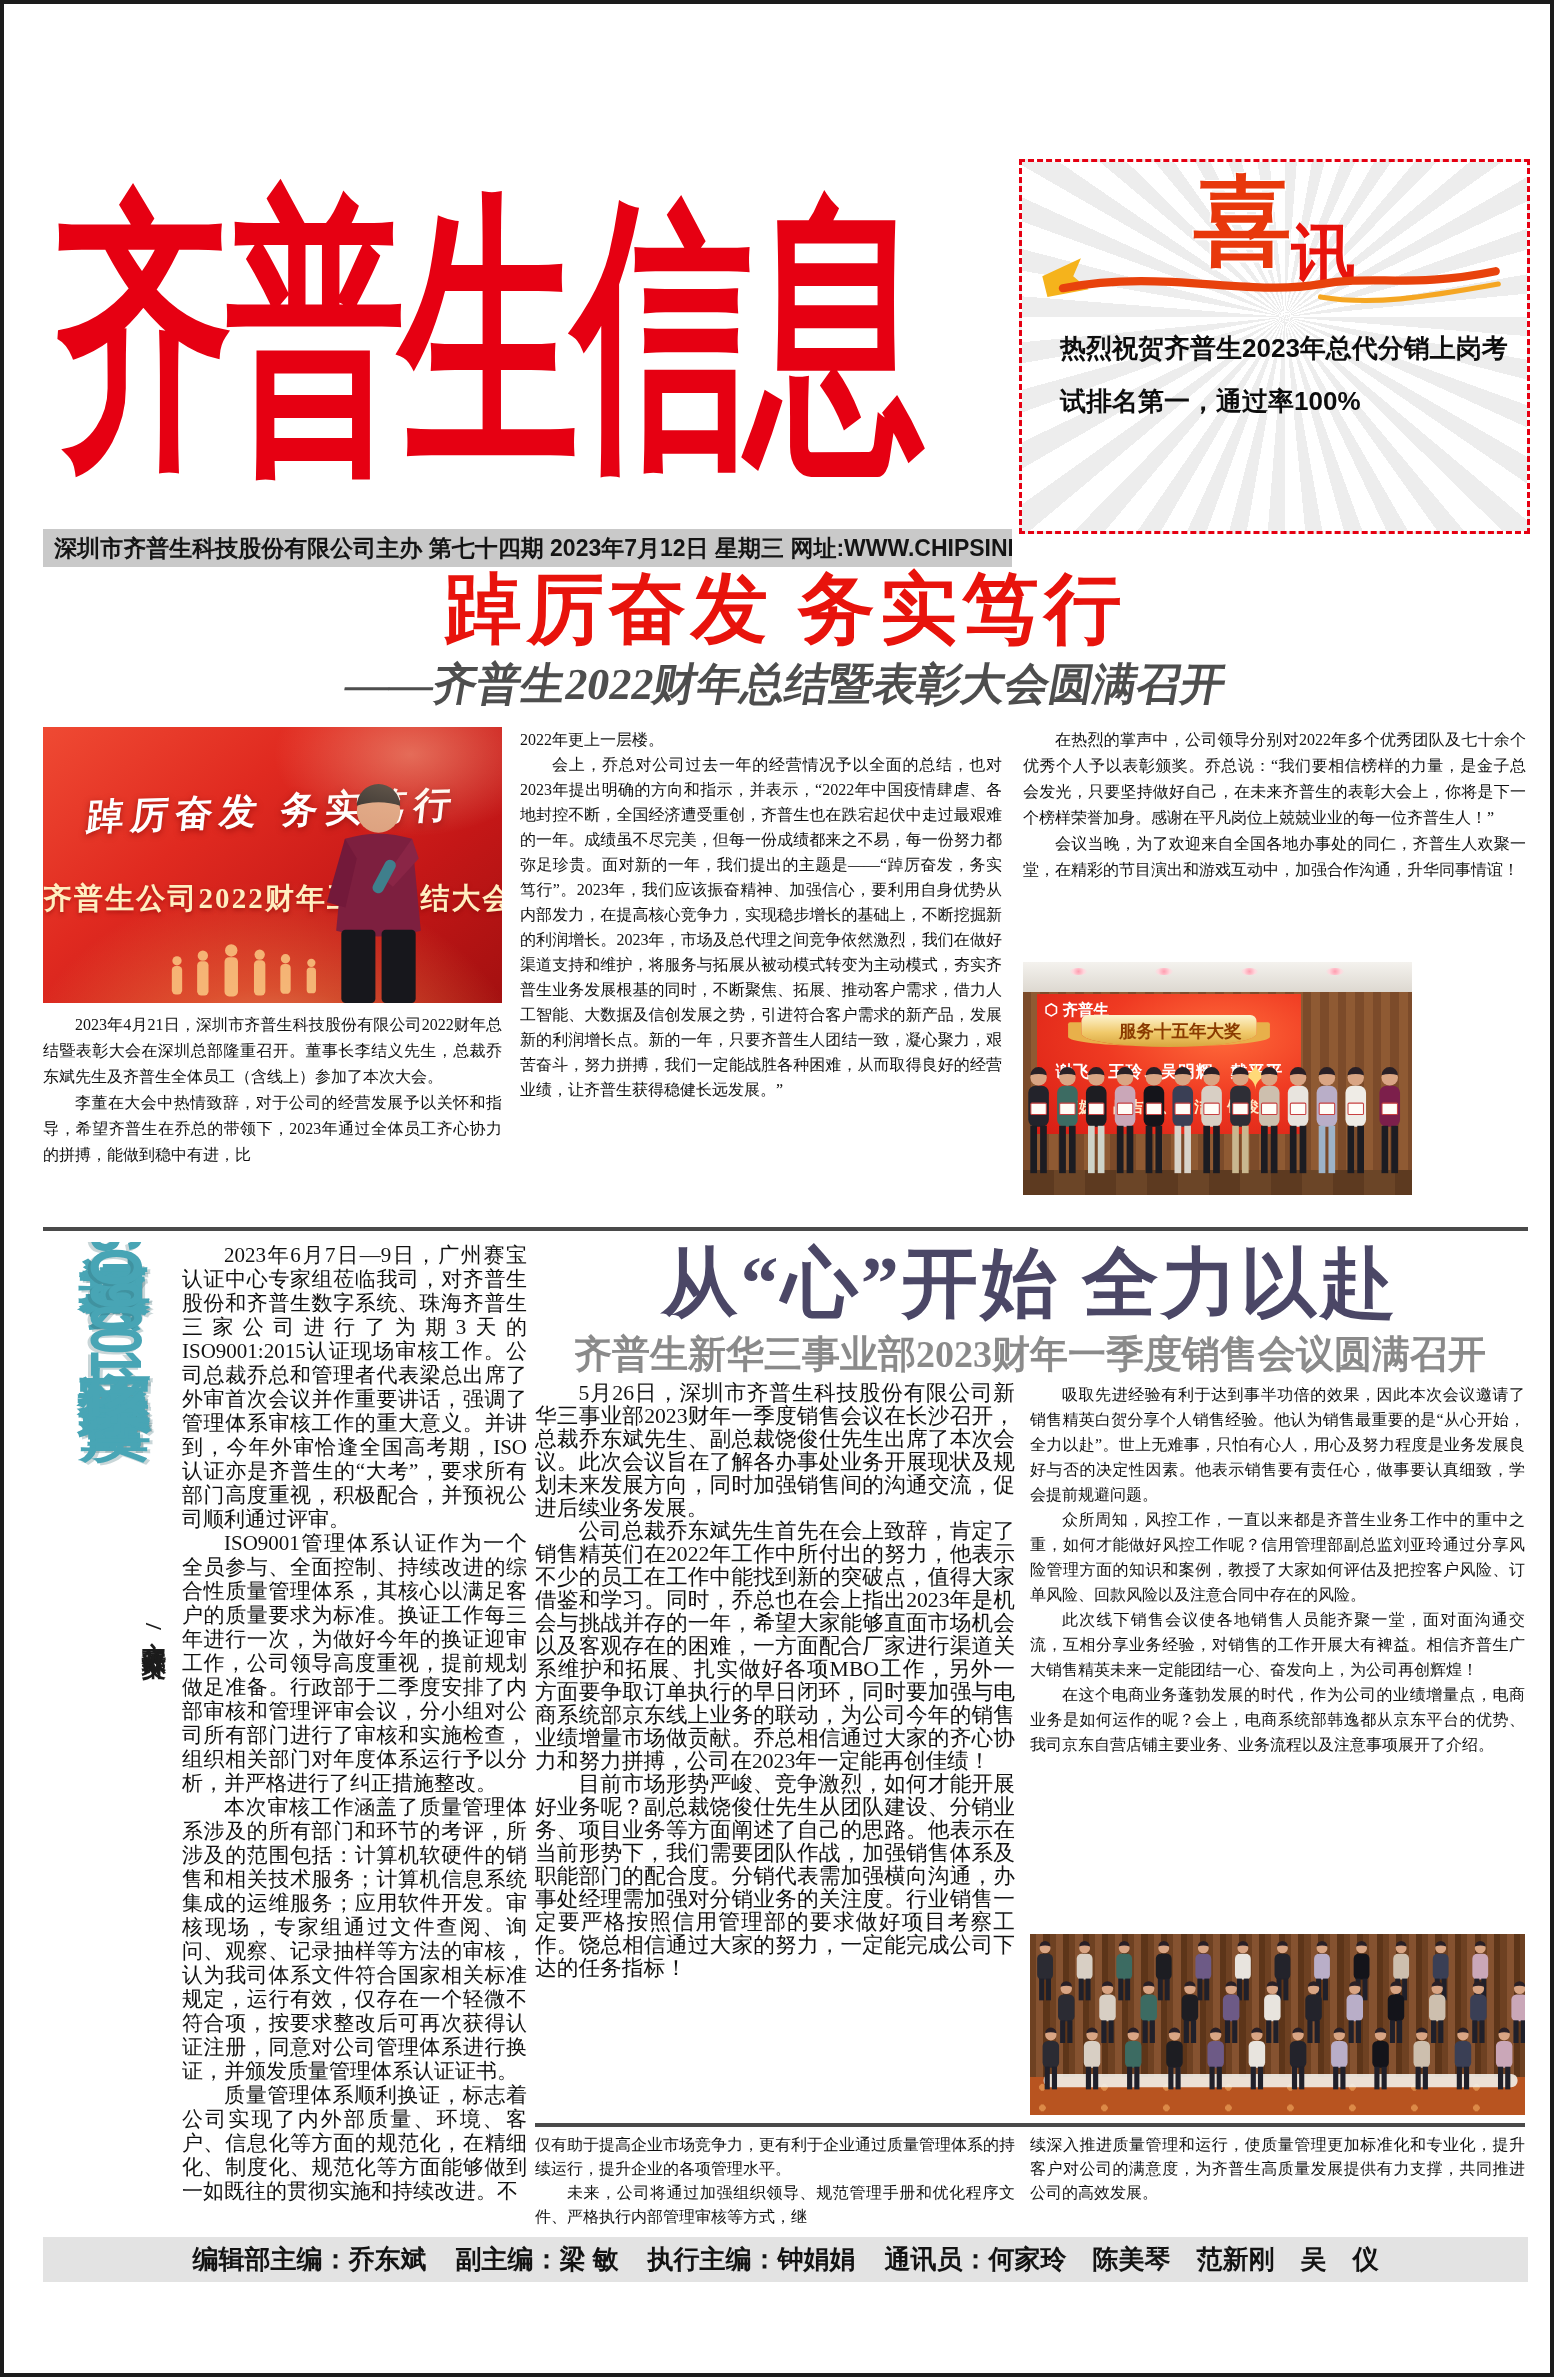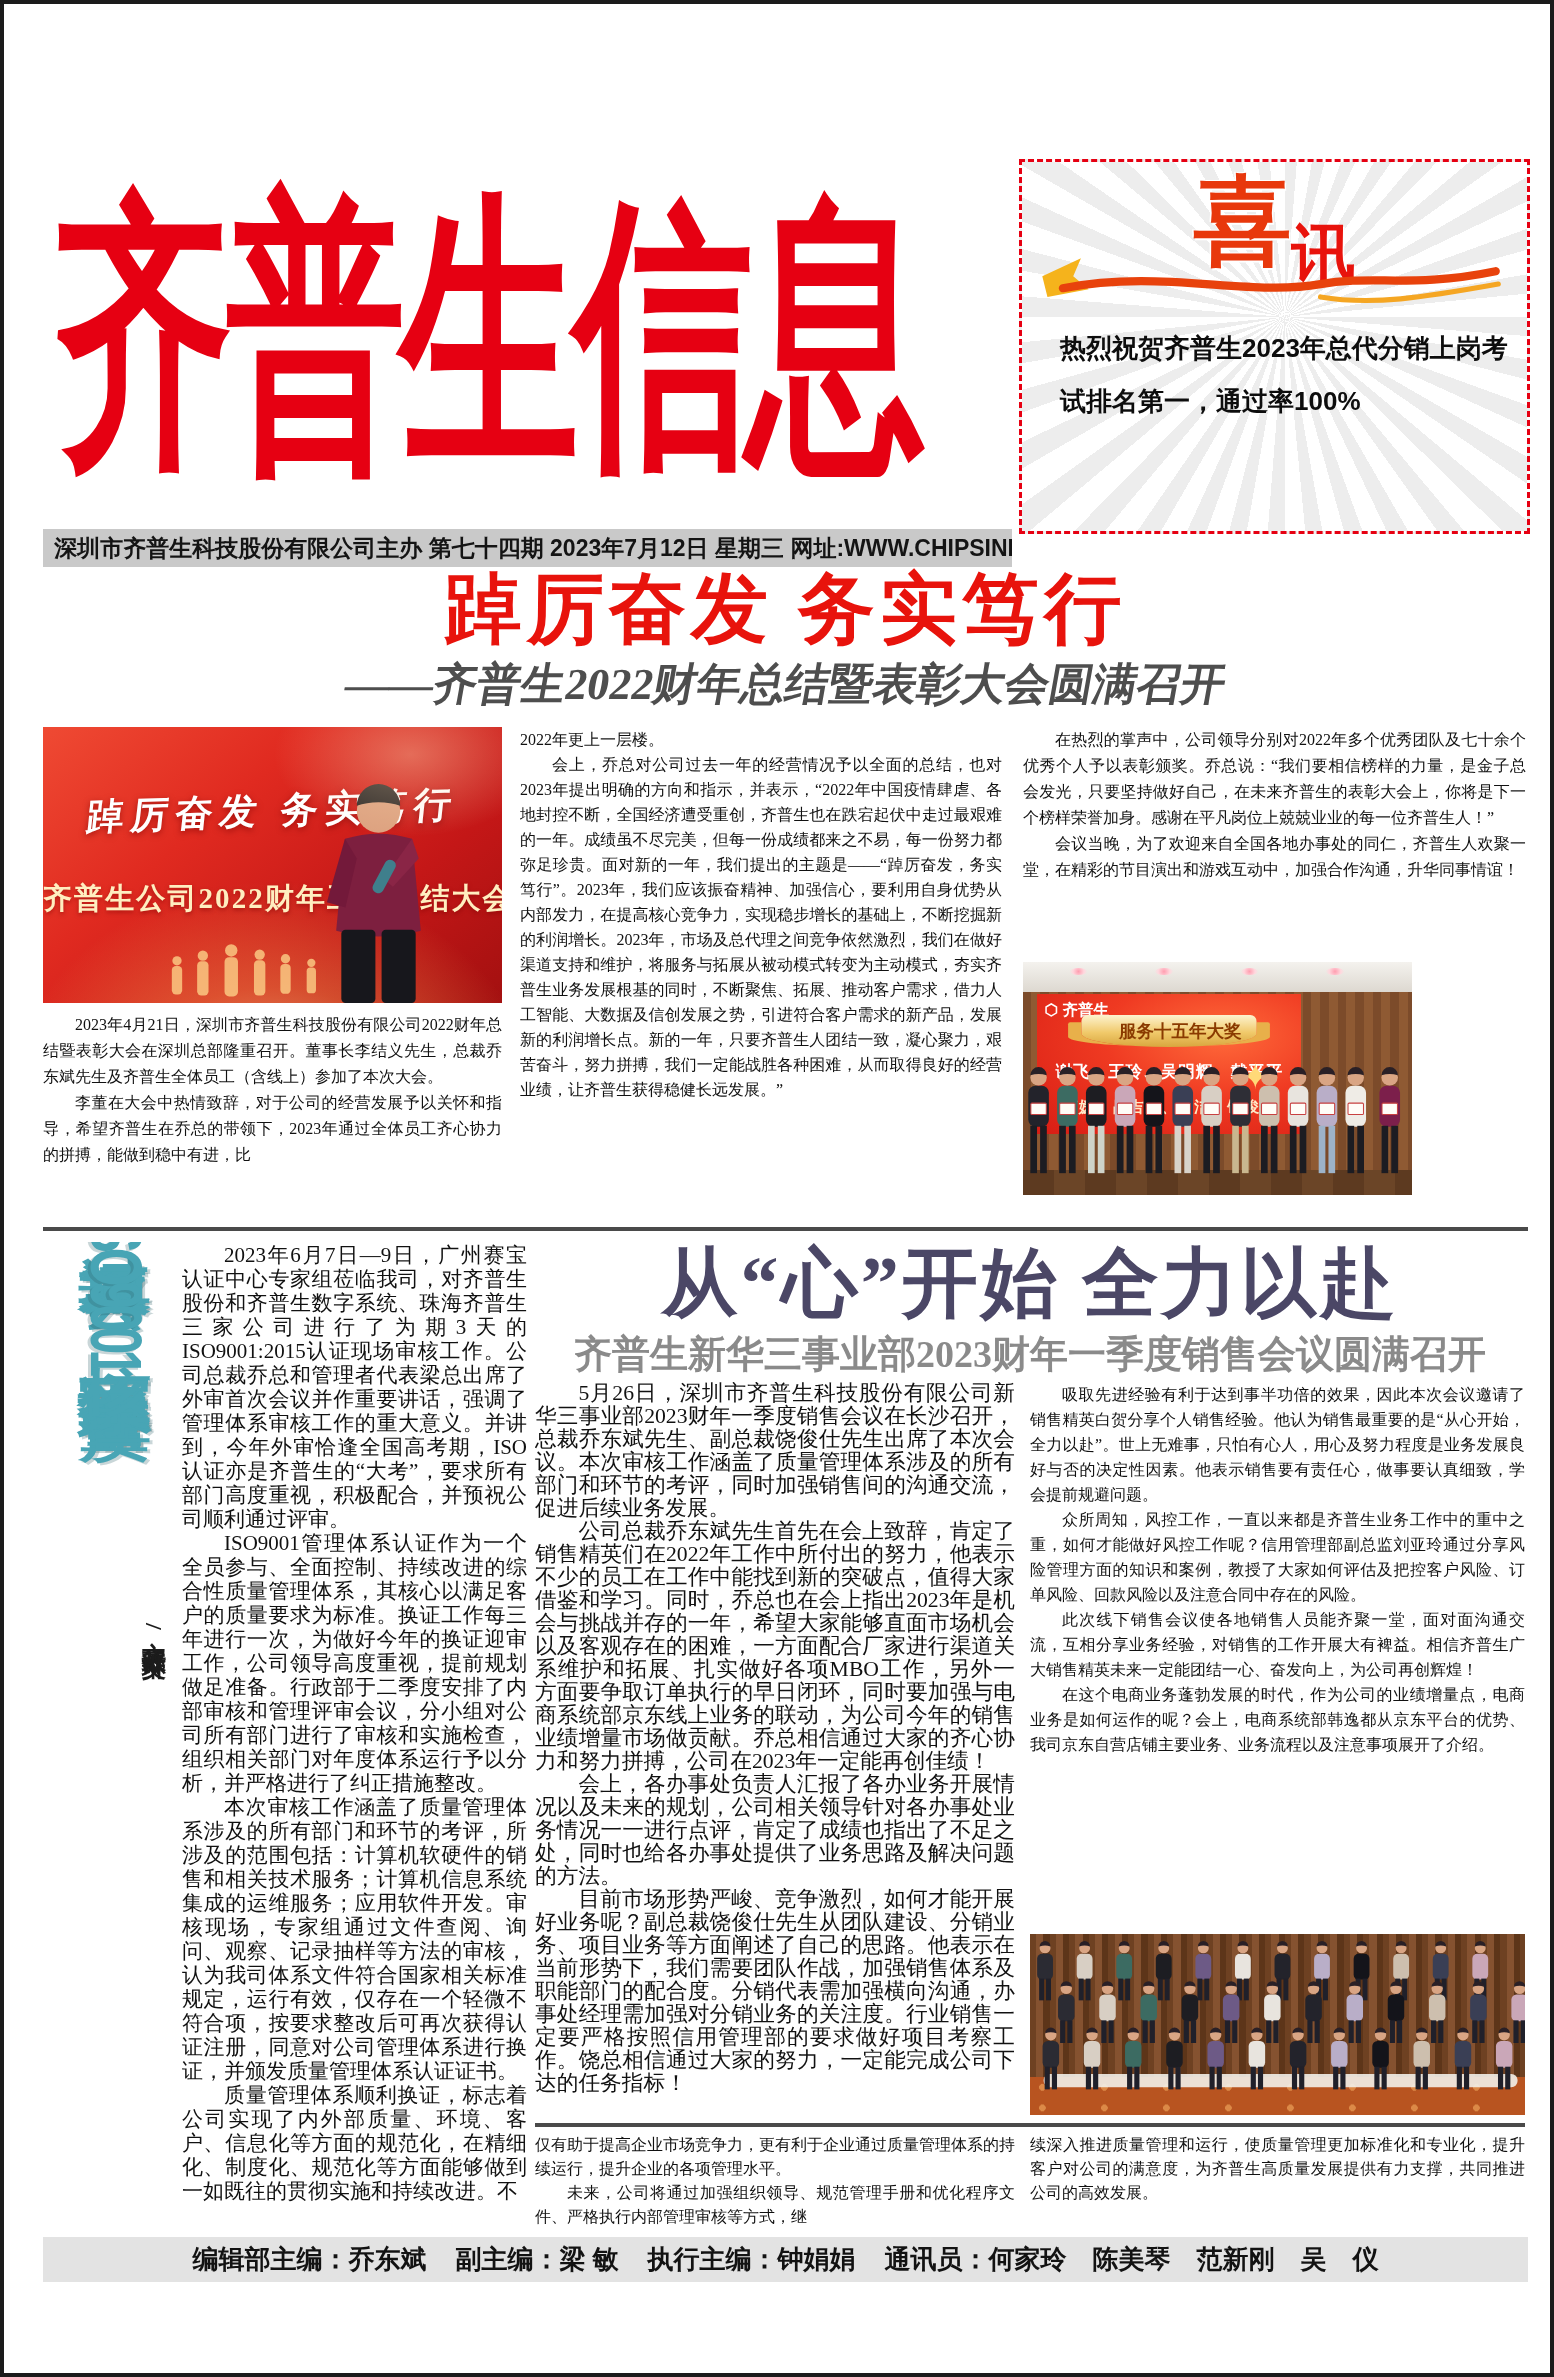--- a/index.html
+++ b/index.html
@@ -224,23 +224,22 @@
     <p>2023年6月7日—9日，广州赛宝认证中心专家组莅临我司，对齐普生股份和齐普生数字系统、珠海齐普生三家公司进行了为期3天的ISO9001:2015认证现场审核工作。公司总裁乔总和管理者代表梁总出席了外审首次会议并作重要讲话，强调了管理体系审核工作的重大意义。并讲到，今年外审恰逢全国高考期，ISO认证亦是齐普生的“大考”，要求所有部门高度重视，积极配合，并预祝公司顺利通过评审。</p>
     <p>ISO9001管理体系认证作为一个全员参与、全面控制、持续改进的综合性质量管理体系，其核心以满足客户的质量要求为标准。换证工作每三年进行一次，为做好今年的换证迎审工作，公司领导高度重视，提前规划做足准备。行政部于二季度安排了内部审核和管理评审会议，分小组对公司所有部门进行了审核和实施检查，组织相关部门对年度体系运行予以分析，并严格进行了纠正措施整改。</p>
     <p>本次审核工作涵盖了质量管理体系涉及的所有部门和环节的考评，所涉及的范围包括：计算机软硬件的销售和相关技术服务；计算机信息系统集成的运维服务；应用软件开发。审核现场，专家组通过文件查阅、询问、观察、记录抽样等方法的审核，认为我司体系文件符合国家相关标准规定，运行有效，仅存在一个轻微不符合项，按要求整改后可再次获得认证注册，同意对公司管理体系进行换证，并颁发质量管理体系认证证书。</p>
     <p>质量管理体系顺利换证，标志着公司实现了内外部质量、环境、客户、信息化等方面的规范化，在精细化、制度化、规范化等方面能够做到一如既往的贯彻实施和持续改进。不</p>
   </div>
 
   <div class="a2-headline">从“心”开始  全力以赴</div>
   <div class="a2-subtitle">齐普生新华三事业部2023财年一季度销售会议圆满召开</div>
 
   <div class="col a2-col1">
-    <p>5月26日，深圳市齐普生科技股份有限公司新华三事业部2023财年一季度销售会议在长沙召开，总裁乔东斌先生、副总裁饶俊仕先生出席了本次会议。本次审核工作涵盖了质量管理体系涉及的所有部门和环节的考评，同时加强销售间的沟通交流，促进后续业务发展。</p>
+    <p>5月26日，深圳市齐普生科技股份有限公司新华三事业部2023财年一季度销售会议在长沙召开，总裁乔东斌先生、副总裁饶俊仕先生出席了本次会议。此次会议旨在了解各办事处业务开展现状及规划未来发展方向，同时加强销售间的沟通交流，促进后续业务发展。</p>
     <p>公司总裁乔东斌先生首先在会上致辞，肯定了销售精英们在2022年工作中所付出的努力，他表示不少的员工在工作中能找到新的突破点，值得大家借鉴和学习。同时，乔总也在会上指出2023年是机会与挑战并存的一年，希望大家能够直面市场机会以及客观存在的困难，一方面配合厂家进行渠道关系维护和拓展、扎实做好各项MBO工作，另外一方面要争取订单执行的早日闭环，同时要加强与电商系统部京东线上业务的联动，为公司今年的销售业绩增量市场做贡献。乔总相信通过大家的齐心协力和努力拼搏，公司在2023年一定能再创佳绩！</p>
-    <p>会上，各办事处负责人汇报了各办业务开展情况以及未来的规划，公司相关领导针对各办事处业务情况一一进行点评，肯定了成绩也指出了不足之处，同时也给各办事处提供了业务思路及解决问题的方法。</p>
     <p>目前市场形势严峻、竞争激烈，如何才能开展好业务呢？副总裁饶俊仕先生从团队建设、分销业务、项目业务等方面阐述了自己的思路。他表示在当前形势下，我们需要团队作战，加强销售体系及职能部门的配合度。分销代表需加强横向沟通，办事处经理需加强对分销业务的关注度。行业销售一定要严格按照信用管理部的要求做好项目考察工作。饶总相信通过大家的努力，一定能完成公司下达的任务指标！</p>
   </div>
 
   <div class="col a2-col2">
     <p>吸取先进经验有利于达到事半功倍的效果，因此本次会议邀请了销售精英白贺分享个人销售经验。他认为销售最重要的是“从心开始，全力以赴”。世上无难事，只怕有心人，用心及努力程度是业务发展良好与否的决定性因素。他表示销售要有责任心，做事要认真细致，学会提前规避问题。</p>
     <p>众所周知，风控工作，一直以来都是齐普生业务工作中的重中之重，如何才能做好风控工作呢？信用管理部副总监刘亚玲通过分享风险管理方面的知识和案例，教授了大家如何评估及把控客户风险、订单风险、回款风险以及注意合同中存在的风险。</p>
     <p>此次线下销售会议使各地销售人员能齐聚一堂，面对面沟通交流，互相分享业务经验，对销售的工作开展大有裨益。相信齐普生广大销售精英未来一定能团结一心、奋发向上，为公司再创辉煌！</p>
     <p>在这个电商业务蓬勃发展的时代，作为公司的业绩增量点，电商业务是如何运作的呢？会上，电商系统部韩逸都从京东平台的优势、我司京东自营店铺主要业务、业务流程以及注意事项展开了介绍。</p>
   </div>
 

